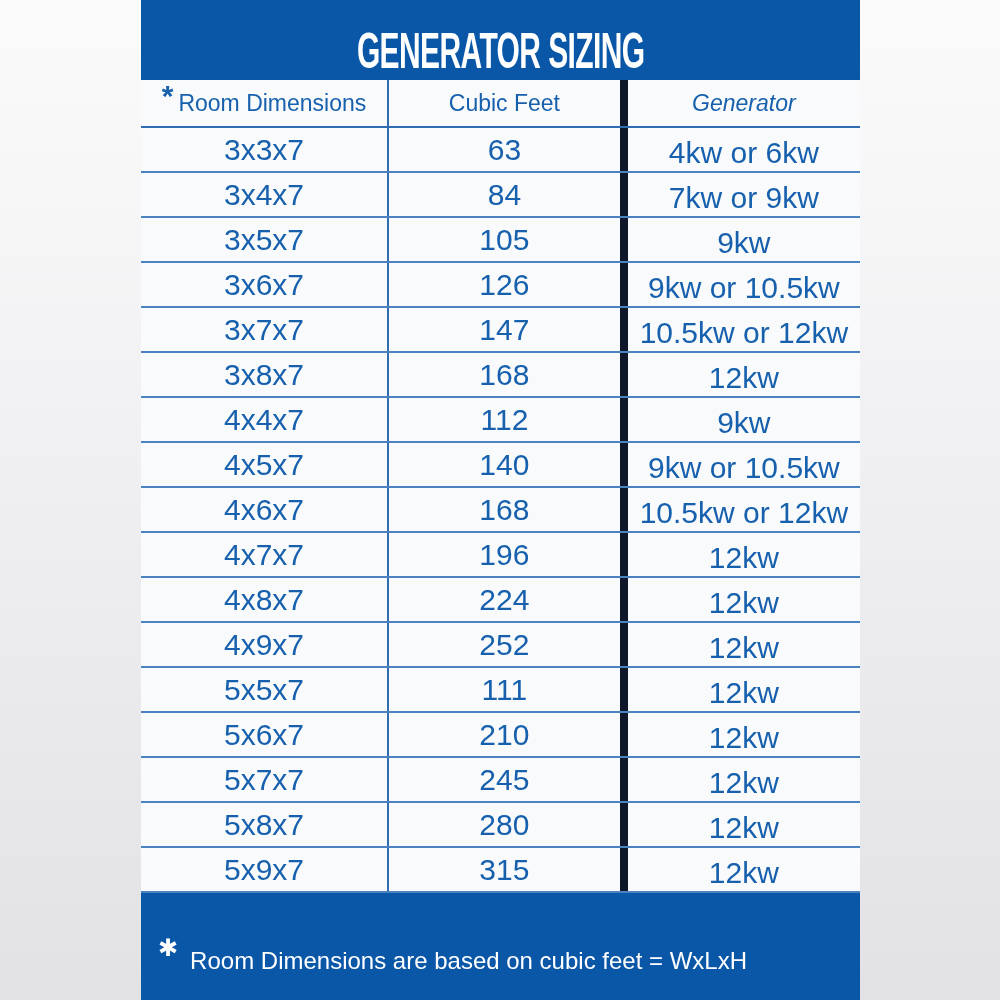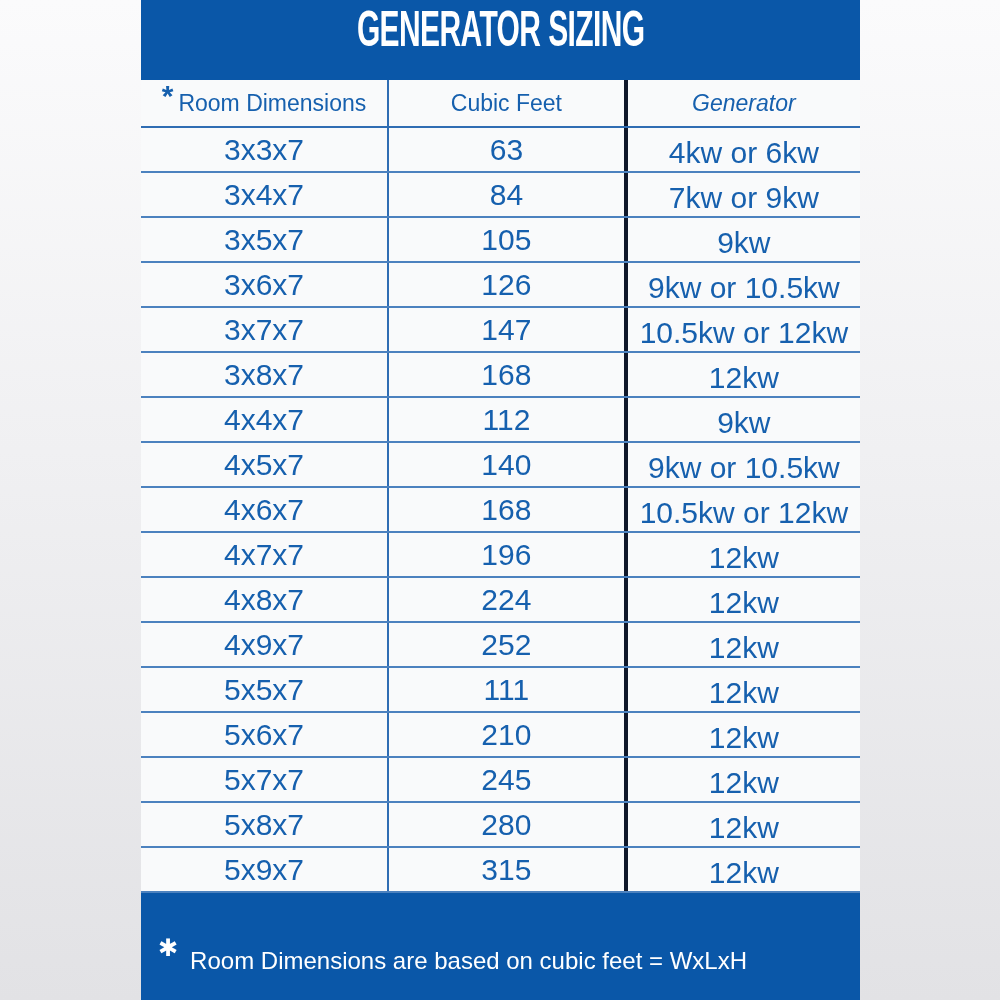--- a/index.html
+++ b/index.html
@@ -21,21 +21,21 @@
     width: 719px;
     height: 1000px;
     background: #0a57a8;
     display: flex;
     flex-direction: column;
   }
   .title-band {
     height: 80px;
     flex: 0 0 80px;
     display: flex;
-    align-items: flex-start;
+    align-items: flex-end;
     justify-content: center;
   }
   .title-text {
     color: #ffffff;
     font-size: 50px;
     font-weight: bold;
     letter-spacing: -1px;
     white-space: nowrap;
     transform: scaleX(0.60);
     transform-origin: center center;
@@ -60,21 +60,21 @@
     background: #f9fafb;
     color: #1660ae;
     font-size: 30px;
     display: flex;
     align-items: center;
     justify-content: center;
     box-sizing: border-box;
     white-space: nowrap;
   }
   .c1 { width: 34.5%; border-right: 2px solid #2f6db3; }
-  .c2 { width: 33.2%; border-right: 4px solid #0f172a; }
+  .c2 { width: 33.2%; border-right: 8px solid #0f172a; }
   .c3 { width: 32.3%; padding-top: 6px; }
   .header-row .cell { font-size: 23px; }
   .header-row .c3 { padding-top: 0; font-style: italic; }
   .hdr-asterisk {
     font-size: 30px;
     font-weight: bold;
     position: relative;
     top: -7px;
     margin-right: 5px;
   }

